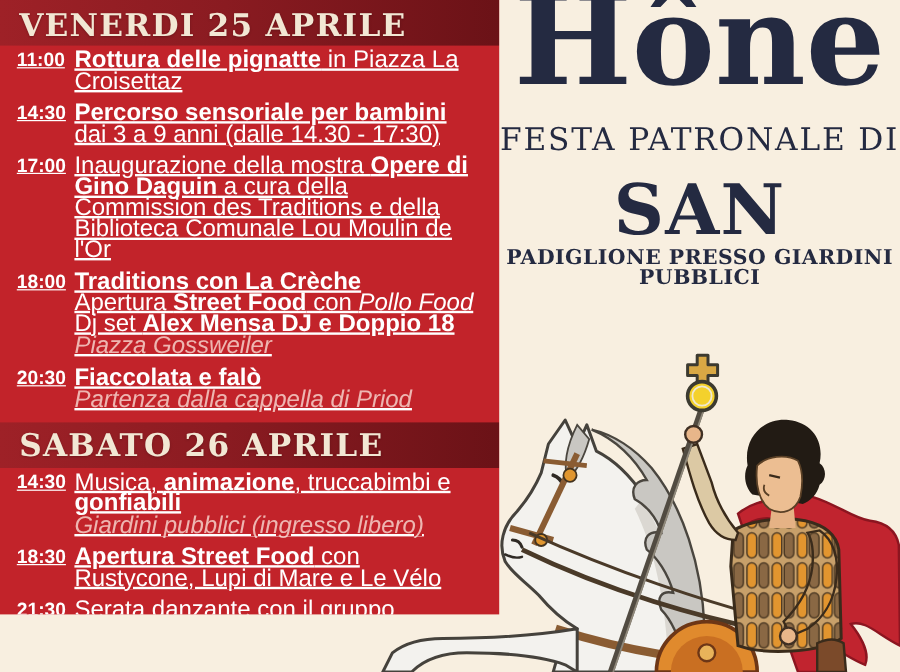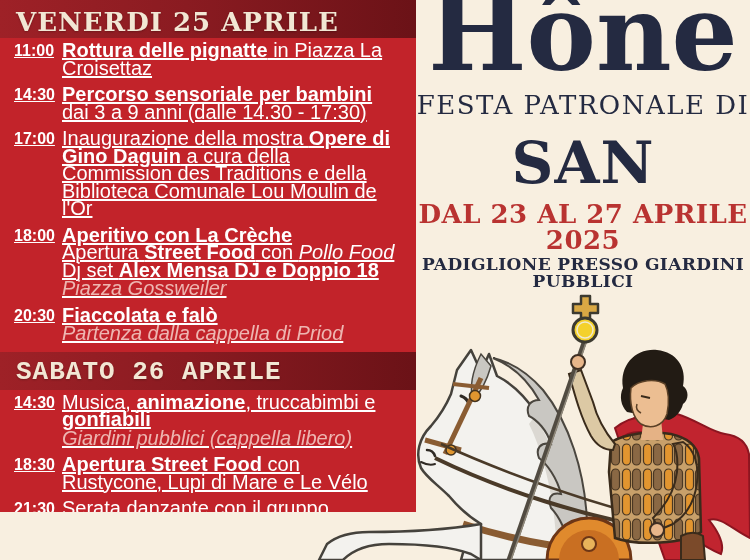--- a/index.html
+++ b/index.html
@@ -12,34 +12,34 @@
   body{font-family:"Liberation Sans",sans-serif;}
   .poster{position:relative;width:750px;height:560px;overflow:hidden;background:var(--cream);}
 
   
   .schedule{position:absolute;left:0;top:0;width:416px;height:512px;background:var(--left_bg);color:var(--body_text);overflow:hidden;}
   .band{height:38px;overflow:hidden;display:flex;align-items:flex-end;padding:0 0 3px 16px;
         background:linear-gradient(90deg,var(--band_start) 0%,#8a1b21 45%,var(--band_end) 100%);
         font-family:"DejaVu Serif",serif;font-weight:700;font-size:26px;letter-spacing:1px;
         color:var(--band_text);text-shadow:0 1px 2px rgba(0,0,0,0.25);}
   .band.first span{margin-bottom:-2px;}
-  .band.second{margin-top:4px;font-family:Liberation Mono, monospace;}
+  .band.second{margin-top:4px;}
   .events{padding-top:4px;}
   .event{display:grid;grid-template-columns:48px 1fr;padding:0 16px 0 14px;margin-bottom:9px;text-decoration:underline;}
   .time{font-weight:700;font-size:16px;line-height:17.5px;}
   .desc p{font-size:20px;line-height:17.5px;font-weight:400;}
   .desc .b{font-weight:700;}
   .desc .i{font-style:italic;}
   .venue-line{font-size:14.5px;line-height:16px;font-style:italic;color:var(--venue_text);margin-top:1px;}
 
   
   .hero{position:absolute;left:416px;top:0;width:334px;height:560px;display:flex;flex-direction:column;
         align-items:center;text-align:center;color:var(--navy);font-family:"DejaVu Serif",serif;overflow:visible;}
   .town{font-size:104px;line-height:1;font-weight:700;margin-top:-18px;letter-spacing:0;}
-  .festa{font-size:26px;line-height:1;margin-top:6px;letter-spacing:1.5px;font-weight:400;}
+  .festa{font-size:26px;line-height:1;margin-top:18px;letter-spacing:1.5px;font-weight:400;}
   .saint{font-size:58px;line-height:1;font-weight:700;letter-spacing:1px;}
   .saint.l1{margin-top:16px;}
   .saint.l2{margin-top:2px;}
   .dates{font-size:26px;line-height:1;font-weight:700;margin-top:9px;color:var(--date_red);letter-spacing:0.5px;}
   .venue-loc{font-size:17px;line-height:1;font-weight:700;margin-top:3px;letter-spacing:0.4px;}
 
   
   .art{position:absolute;left:285px;top:292px;width:465px;height:268px;z-index:5;pointer-events:none;}
 </style>
 </head>
@@ -73,21 +73,21 @@
       <div class="event">
         <div class="time">17:00</div>
         <div class="desc">
           <p><span>Inaugurazione della mostra </span><span class="b">Opere di Gino Daguin</span><span> a cura della Commission des Traditions e della Biblioteca Comunale Lou Moulin de l'Or</span></p>
         </div>
       </div>
 
       <div class="event">
         <div class="time">18:00</div>
         <div class="desc">
-          <p><span class="b">Aperitivo con La Crèche</span></p>
+          <p><span class="b">Traditions con La Crèche</span></p>
           <p><span>Apertura </span><span class="b">Street Food</span><span> con </span><span class="i">Pollo Food</span></p>
           <p><span>Dj set </span><span class="b">Alex Mensa DJ e Doppio 18</span></p>
           <p class="venue-line">Piazza Gossweiler</p>
         </div>
       </div>
 
       <div class="event">
         <div class="time">20:30</div>
         <div class="desc">
           <p><span class="b">Fiaccolata e falò</span></p>
@@ -99,21 +99,21 @@
     <div class="band second">
       <span>SABATO 26 APRILE</span>
     </div>
 
     <div class="events">
 
       <div class="event">
         <div class="time">14:30</div>
         <div class="desc">
           <p><span>Musica, </span><span class="b">animazione</span><span>, truccabimbi e </span><span class="b">gonfiabili</span></p>
-          <p class="venue-line">Giardini pubblici (cappella libero)</p>
+          <p class="venue-line">Giardini pubblici (ingresso libero)</p>
         </div>
       </div>
 
       <div class="event">
         <div class="time">18:30</div>
         <div class="desc">
           <p><span class="b">Apertura Street Food</span><span> con Rustycone, Lupi di Mare e Le Vélo</span></p>
         </div>
       </div>
 
@@ -124,21 +124,20 @@
           <p class="venue-line">Padiglione presso giardini pubblici (ingresso libero)</p>
         </div>
       </div>
     </div>
   </aside>
 
   <section class="hero">
     <h1 class="town">Hône</h1>
     <div class="festa">FESTA PATRONALE DI</div>
     <div class="saint l1">SAN</div>
-    <div class="dates">DAL 23 AL 27 APRILE 2025</div>
     <div class="venue-loc">PADIGLIONE PRESSO GIARDINI PUBBLICI</div>
   </section>
 
   <svg class="art" viewBox="0 0 465 268">
     <defs>
       <pattern id="scales" width="21" height="25" patternUnits="userSpaceOnUse">
         <rect width="21" height="25" fill="#c8a06a"></rect>
         <rect x="1.5" y="2" width="8" height="21" rx="4" fill="#e2952f" stroke="#4a3722" stroke-width="1.2"></rect>
         <rect x="11.5" y="2" width="8" height="21" rx="4" fill="#8a6844" stroke="#4a3722" stroke-width="1.2"></rect>
       </pattern>

